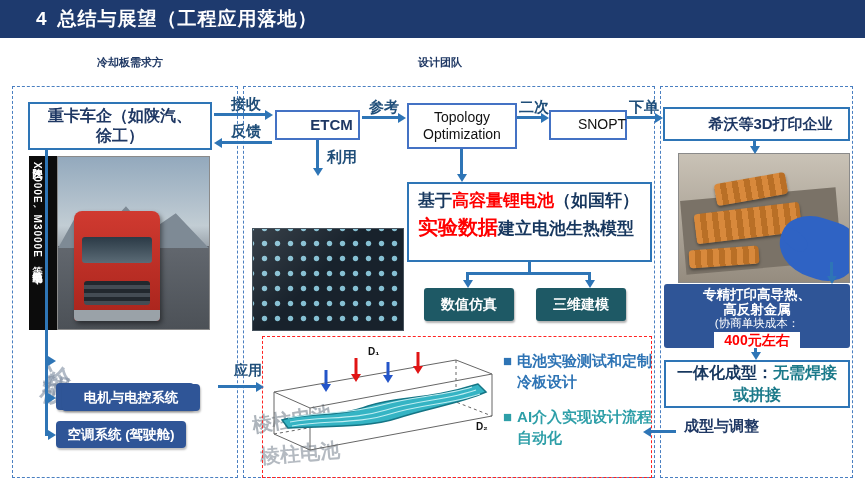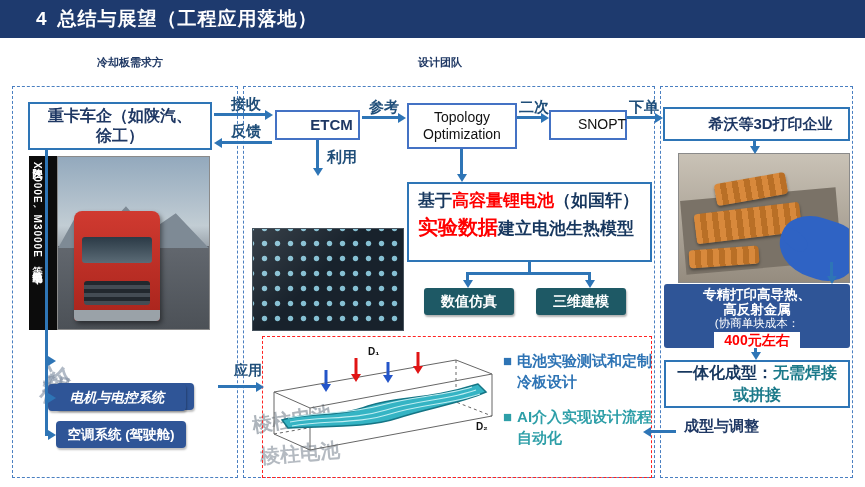--- a/index.html
+++ b/index.html
@@ -75,21 +75,21 @@
   .wm2{left:252px;top:406px;font-size:20px;color:rgba(118,130,142,.6);transform:rotate(-9deg);}
   .wm3{left:260px;top:440px;font-size:20px;color:rgba(118,130,142,.55);transform:rotate(-5deg);}
 
   
   .mo{position:absolute;left:277px;top:176px;width:132px;font-size:15px;font-weight:bold;line-height:1.45;z-index:2;}
   .mo .r{color:var(--red);} .mo .d{color:#1F3864;}
   .modelbox{position:absolute;left:407px;top:182px;width:245px;height:80px;background:#fff;border:2px solid var(--blue);
         padding:5px 9px;font-size:17px;font-weight:bold;line-height:1.42;z-index:2;color:var(--navy);}
   .modelbox .r{color:var(--red);}
   .modelbox .rb{color:var(--red);font-size:20px;}
-  .tealbox{position:absolute;width:90px;height:27px;background:var(--tealbox);color:#fff;font-weight:bold;font-size:14px;
+  .tealbox{position:absolute;width:90px;height:33px;background:var(--tealbox);color:#fff;font-weight:bold;font-size:14px;
         display:flex;align-items:center;justify-content:center;border-radius:3px;z-index:2;box-shadow:1px 2px 2px rgba(0,0,0,.3);}
 
   .battery{position:absolute;left:252px;top:228px;width:152px;height:103px;z-index:2;border:1px solid #46525c;
         background-color:#18222c;
         background-image:linear-gradient(135deg,rgba(255,255,255,.14),rgba(255,255,255,0) 45%),
           radial-gradient(circle,rgba(140,200,220,.95) 2.2px,rgba(140,200,220,0) 3.2px);
         background-size:100% 100%,13px 15px;background-position:0 0,5px 7px;}
 
   .bullet{position:absolute;width:150px;display:flex;gap:5px;font-size:15px;font-weight:bold;line-height:1.4;z-index:3;}
   .bullet .bt{flex:1;}
@@ -181,21 +181,21 @@
       <div class="bumper"></div>
     </div>
   </div>
 
   <div class="ln" style="left:45px;top:150px;width:2.5px;height:284px;"></div>
   <div class="arr arr-r" style="left:45px;top:359px;width:4px;"></div>
   <div class="arr arr-r" style="left:45px;top:396px;width:4px;"></div>
   <div class="arr arr-r" style="left:45px;top:433px;width:4px;"></div>
 
   <div class="sysbox" style="left:56px;top:347px;margin-top:36px;">动力电池系统</div>
-  <div class="sysbox" style="left:48px;top:384px;font-style:italic;">电机与电控系统</div>
+  <div class="sysbox" style="left:62px;top:384px;">电机与电控系统</div>
   <div class="sysbox" style="left:56px;top:421px;width:130px;">空调系统 (驾驶舱)</div>
 
 
   <div class="modelbox">
     <span>基于</span><span class="r">高容量锂电池</span><span>（如国轩）</span><span class="rb">实验数据</span><span>建立电池生热模型</span>
   </div>
 
   <div class="ln" style="left:528px;top:262px;width:2.5px;height:11px;"></div>
   <div class="ln" style="left:467px;top:272px;width:123px;height:2.5px;"></div>
   <div class="arr arr-d" style="left:466px;top:272px;height:8px;"></div>

